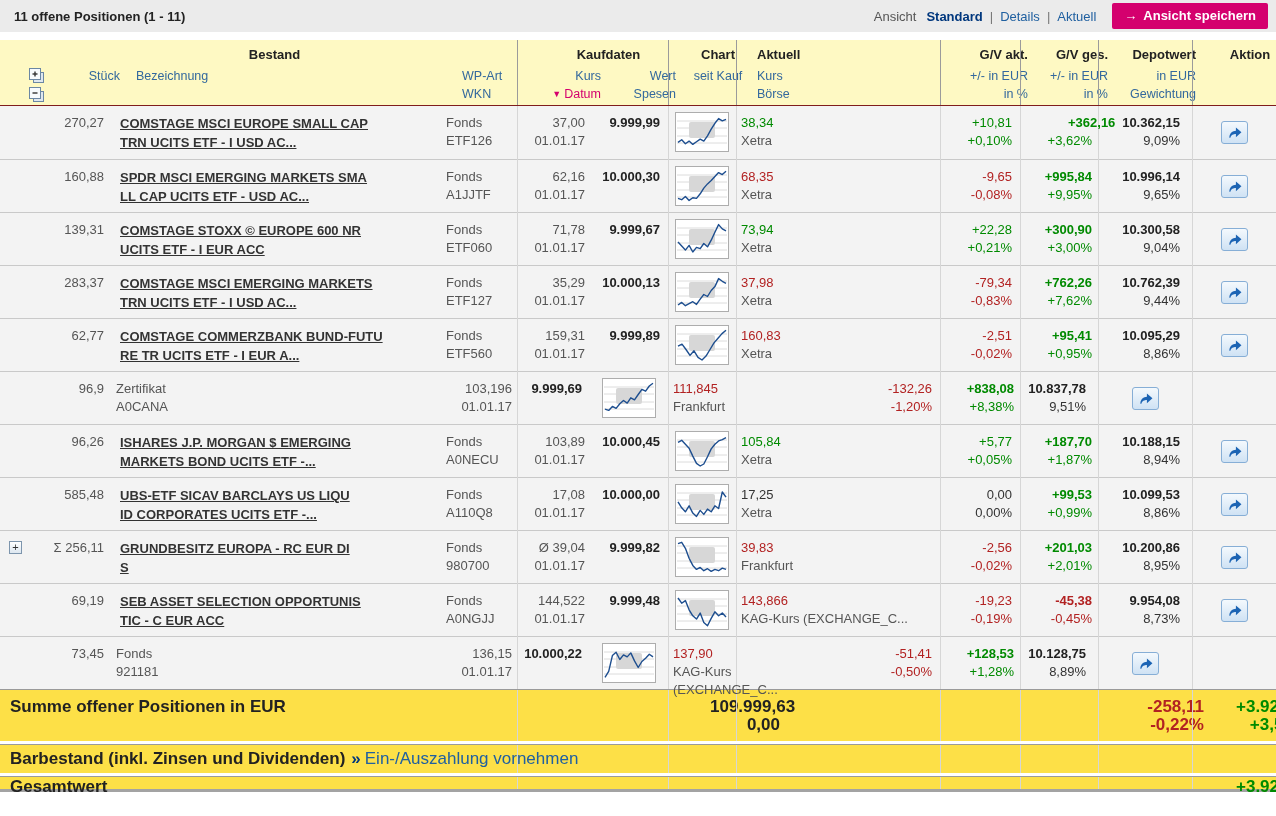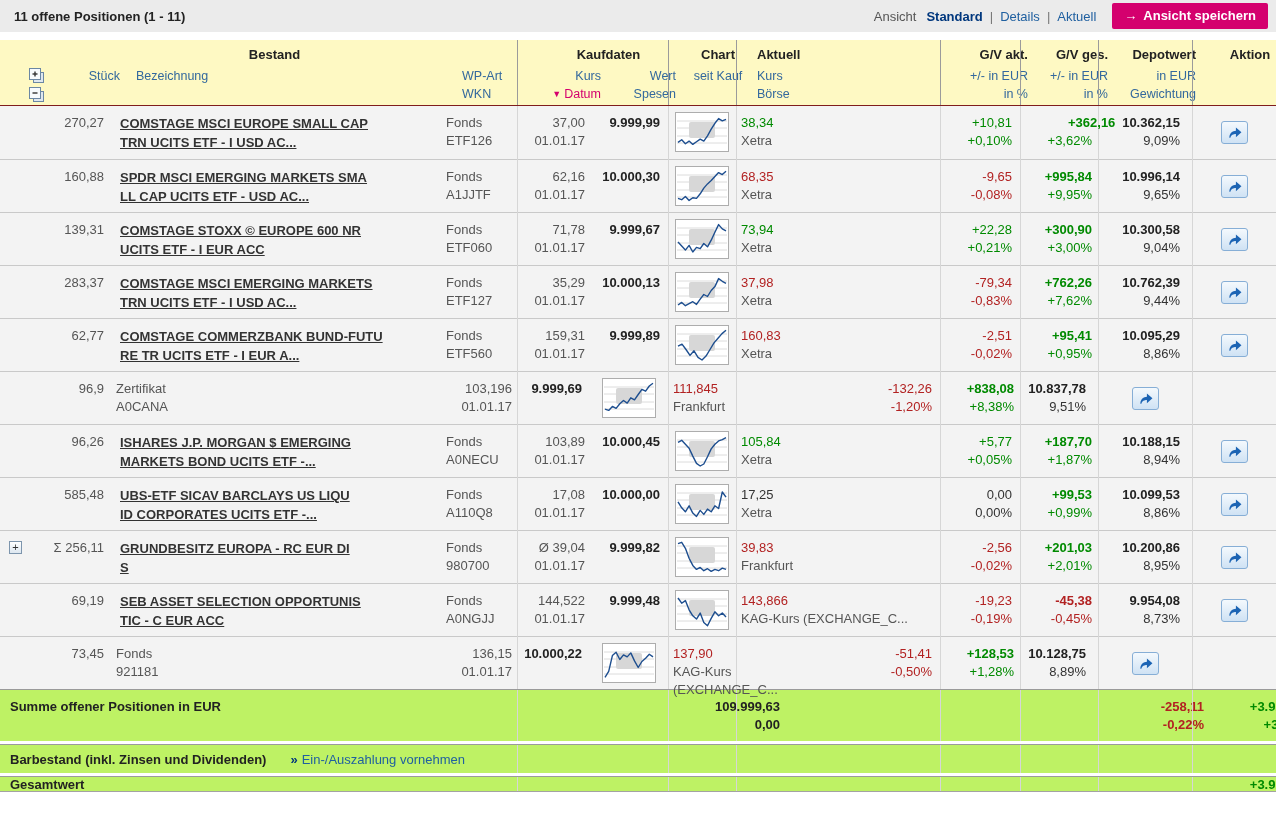--- a/index.html
+++ b/index.html
@@ -47,28 +47,28 @@
   .cell{padding-top:8px;line-height:18px;position:relative;z-index:1;}
   .muted{color:#555;}
   .bold{font-weight:bold;color:#222;}
   .name-link{font-weight:bold;color:#333;text-decoration:underline;cursor:pointer;line-height:19px;}
   .expander{width:13px;height:13px;border:1px solid #7d95ad;background:linear-gradient(#ffffff,#dde7f0);font-size:11px;line-height:11px;text-align:center;color:#333;margin:2px 0 0 9px;cursor:pointer;}
   .sparkbox{width:54px;height:40px;background:#fff;border:1px solid #adadad;margin:0 auto;cursor:pointer;}
   .chart-cell{padding-top:6px;}
   .act-btn{width:27px;height:23px;border:1px solid #86aed6;border-radius:3px;background:linear-gradient(#f4f9fd,#cfe2f4);display:flex;align-items:center;justify-content:center;margin:7px auto 0;cursor:pointer;padding:0;}
 
   
-  .frow{display:grid;grid-template-columns:var(--cols);font-size:13px;position:relative;background:#bef264;gap:24px;}
+  .frow{display:grid;grid-template-columns:var(--cols);font-size:17px;position:relative;background:#fde047;gap:24px;}
   .summary{height:52px;border-top:1px solid #9a9a9a;}
   .cash{height:29px;border-top:1px solid #9a9a9a;align-items:center;}
-  .total{height:16px;border-top:1px solid #9a9a9a;align-items:center;border-bottom:1px solid #a3a3a3;}
+  .total{height:16px;border-top:1px solid #9a9a9a;align-items:center;border-bottom:3px solid #a3a3a3;}
   .fgap{height:3px;background:#fff;}
   .flabel{font-weight:bold;color:#222;padding-left:10px;}
   .f2line{padding-top:8px;line-height:18px;}
-  .cash-link{color:var(--link);text-decoration:none;cursor:pointer;margin-left:24px;}
+  .cash-link{color:var(--link);text-decoration:none;cursor:pointer;margin-left:6px;}
   .cash-link .arrows{color:var(--navy);font-weight:bold;margin-right:4px;}
 
   .vl{position:absolute;top:0;bottom:0;width:1px;pointer-events:none;z-index:0;}
 </style>
 </head>
 <body>
 
 <div class="page">
 
   <div class="topbar">

